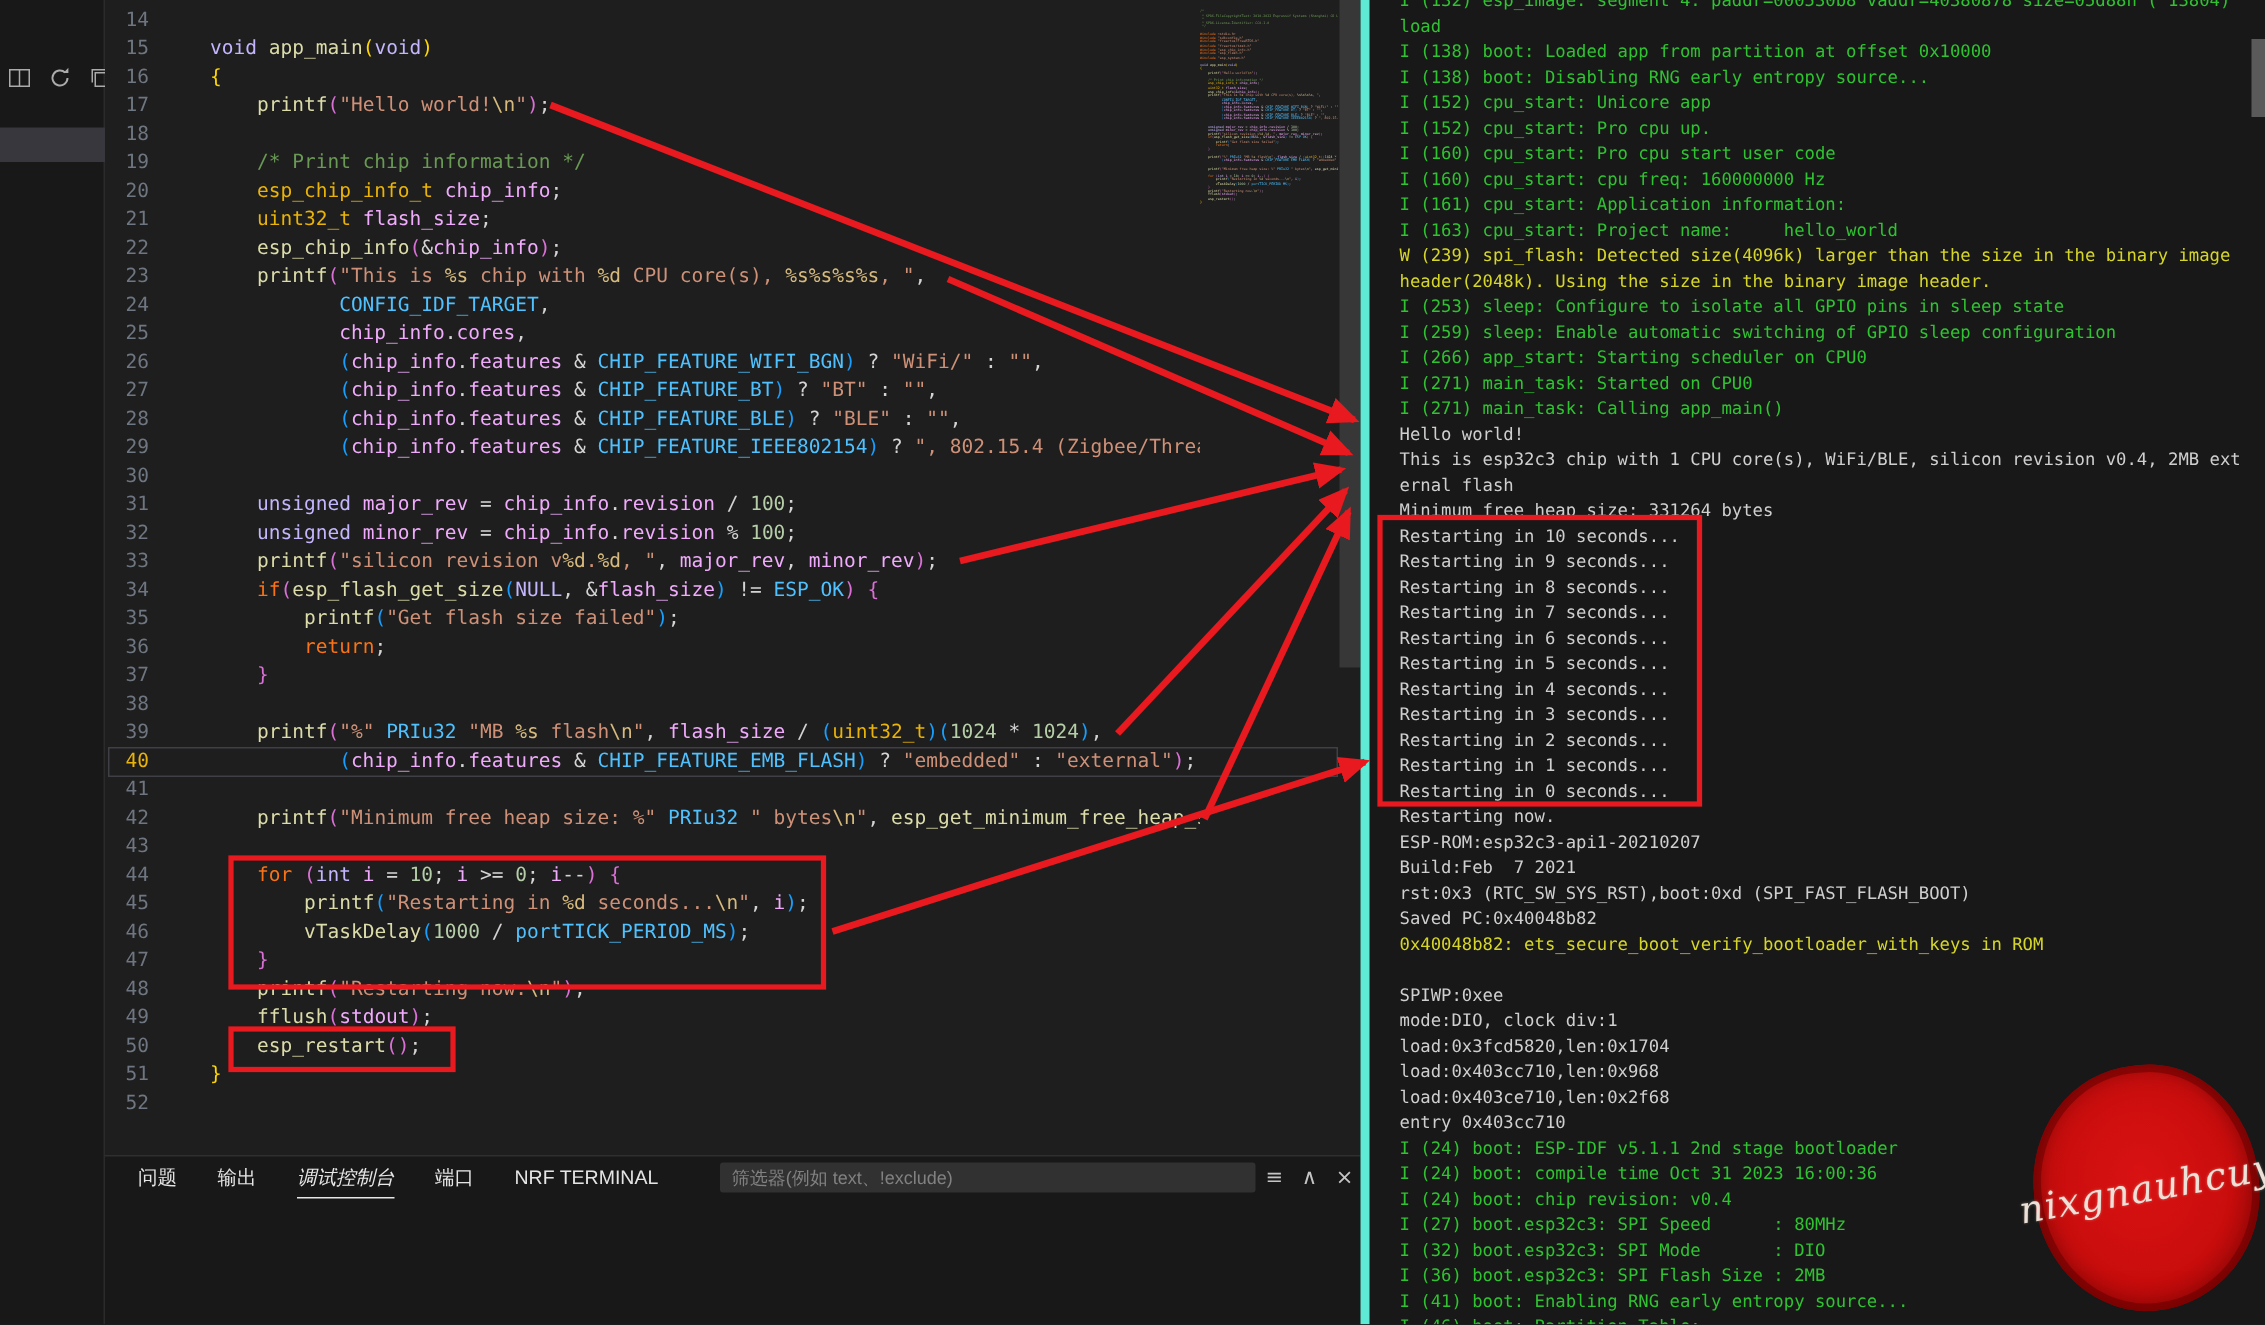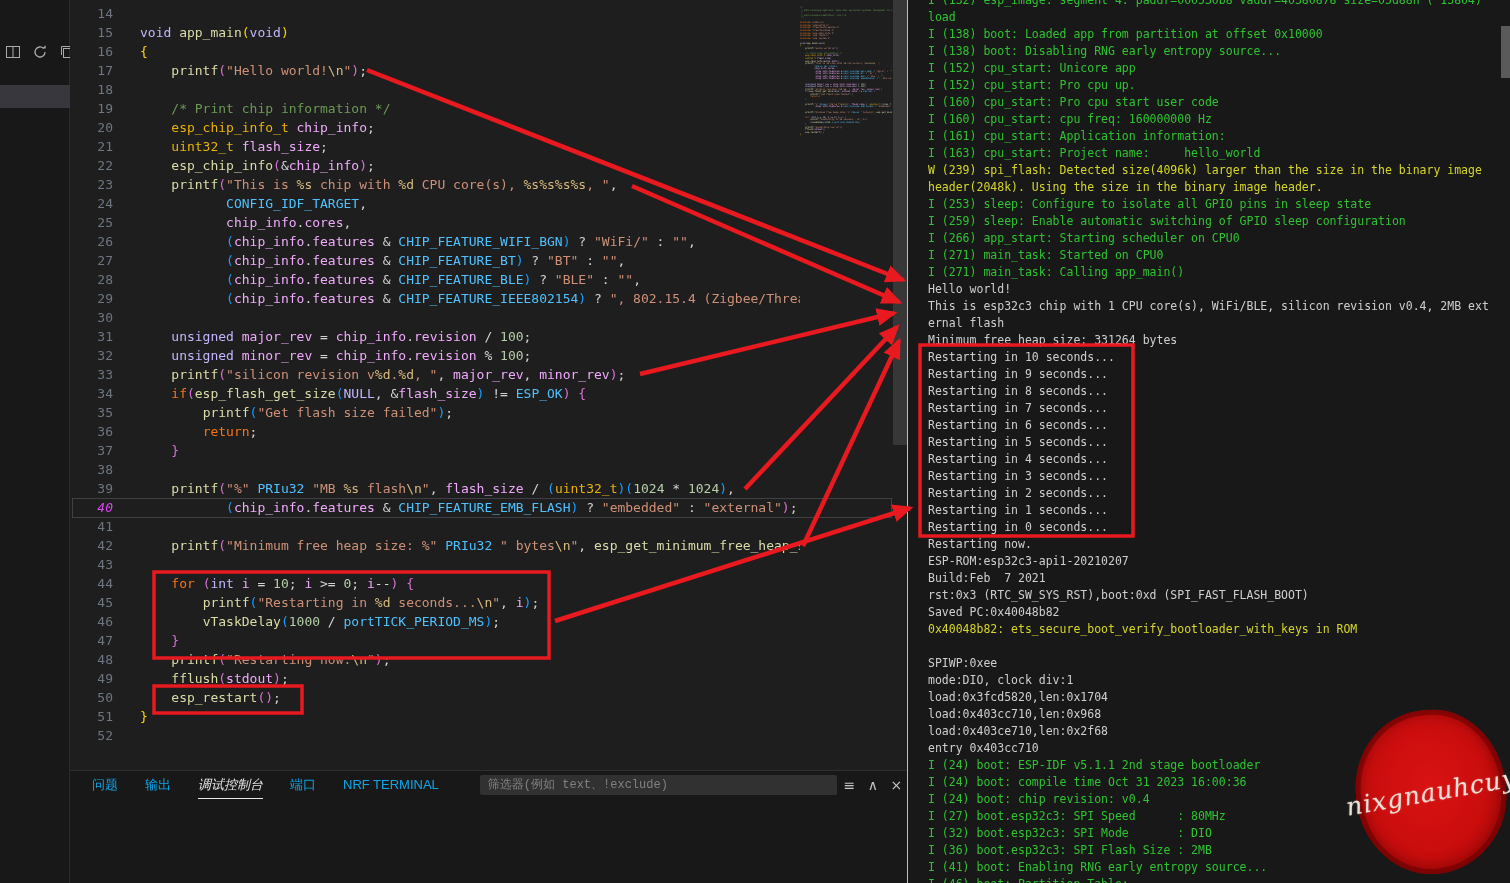--- a/index.html
+++ b/index.html
@@ -7,42 +7,42 @@
        font-family:"DejaVu Sans Mono",monospace;}
   
   .left-strip{position:absolute;left:0;top:0;width:70px;height:883px;background:#181818;border-right:1px solid #2b2b2b;box-sizing:border-box;}
   .strip-icons{display:flex;gap:11px;padding:44px 0 0 5px;}
   .strip-icons .sicon{width:16px;height:16px;cursor:pointer;opacity:.85;}
   .strip-sel{position:absolute;left:0;top:85px;width:70px;height:23px;background:#37373d;}
   
   .editor-zone{position:absolute;left:70px;top:0;width:837px;height:770px;background:#1e1e1e;overflow:hidden;}
   .code{position:absolute;left:0;top:4px;width:730px;overflow:hidden;font-size:13px;line-height:19px;white-space:pre;}
   .cl{height:19px;}
-  .ln{display:inline-block;width:43px;padding-right:27px;text-align:right;color:#6e7681;}
-  .ln.cur{color:#d946ef;font-style:italic;}
+  .ln{display:inline-block;width:43px;padding-right:27px;text-align:center;color:#6e7681;}
+  .ln.cur{color:#eab308;}
   .tk-k{color:#c4b5fd}.tk-c{color:#f97316}.tk-f{color:#dcdcaa}.tk-t{color:#eab308}
   .tk-m{color:#4fc1ff}.tk-s{color:#ce9178}.tk-e{color:#d7ba7d}.tk-v{color:#f0abfc}
   .tk-n{color:#b5cea8}.tk-p{color:#d4d4d4}.tk-g{color:#6a9955}
   .tk-1{color:#ffd700}.tk-2{color:#da70d6}.tk-3{color:#179fff}
   .cur-line{position:absolute;left:2px;top:498px;width:818px;height:18px;border:1px solid #3f3f46;pointer-events:none;}
   
   .minimap{position:absolute;left:730px;top:2px;width:92px;height:300px;overflow:hidden;font-size:2.2px;line-height:2.55px;white-space:pre;cursor:pointer;}
   .minimap .cl{height:2.55px;}
   .ed-scroll{position:absolute;left:823px;top:0;width:14px;height:770px;}
   .ed-scroll .thumb{position:absolute;left:0;top:0;width:14px;height:445px;background:rgba(121,121,121,.28);}
   
   .bottom-panel{position:absolute;left:70px;top:770px;width:837px;height:113px;background:#181818;border-top:1px solid #2f2f2f;box-sizing:border-box;}
   .panel-bar{display:flex;align-items:center;height:28px;padding-left:22px;font-family:"Liberation Sans","DejaVu Sans",sans-serif;}
-  .ptab{color:#0ea5e9;font-size:13px;margin-right:27px;padding:4px 0 4px 0;border-bottom:1px solid transparent;cursor:pointer;white-space:nowrap;}
+  .ptab{color:#e5e5e5;font-size:13px;margin-right:27px;padding:4px 0 4px 0;border-bottom:1px solid transparent;cursor:pointer;white-space:nowrap;}
   .ptab.active{color:#e7e7e7;border-bottom-color:#e7e7e7;font-style:italic;}
-  .filter{margin-left:14px;width:382px;height:20px;background:#313131;border:none;border-radius:2px;color:#cccccc;font-size:12px;padding:0 8px;outline:none;font-family:Liberation Mono, monospace;}
+  .filter{margin-left:14px;width:382px;height:20px;background:#313131;border:none;border-radius:2px;color:#cccccc;font-size:12px;padding:0 8px;outline:none;font-family:Liberation Sans, sans-serif;}
   .filter::placeholder{color:#818181;}
   .picon{width:24px;text-align:center;color:#c5c5c5;font-size:14px;margin-left:2px;cursor:pointer;font-family:"DejaVu Sans",sans-serif;}
   
-  .right-panel{position:absolute;left:907px;top:0;width:603px;height:883px;background:#181818;border-left:1px solid #5eead4;box-sizing:border-box;overflow:hidden;}
+  .right-panel{position:absolute;left:907px;top:0;width:603px;height:883px;background:#181818;border-left:6px solid #5eead4;box-sizing:border-box;overflow:hidden;}
   .term{position:absolute;left:20px;top:-8px;width:578px;font-size:11.5px;line-height:17px;white-space:pre;}
   .tl{height:17px;}
   .c-g{color:#2fc331}.c-y{color:#d6d629}.c-w{color:#cfcfcf}
   .rp-scroll{position:absolute;right:0;top:0;width:9px;height:883px;}
   .rp-scroll .thumb{position:absolute;left:0;top:26px;width:9px;height:52px;background:#5a5a5a;}
   
   #overlay{position:absolute;left:0;top:0;width:1510px;height:883px;pointer-events:none;z-index:50;}
   
   .stamp{position:absolute;left:1356px;top:710px;width:150px;height:164px;z-index:40;
          border-radius:50% 48% 52% 50%/49% 51% 49% 51%;

